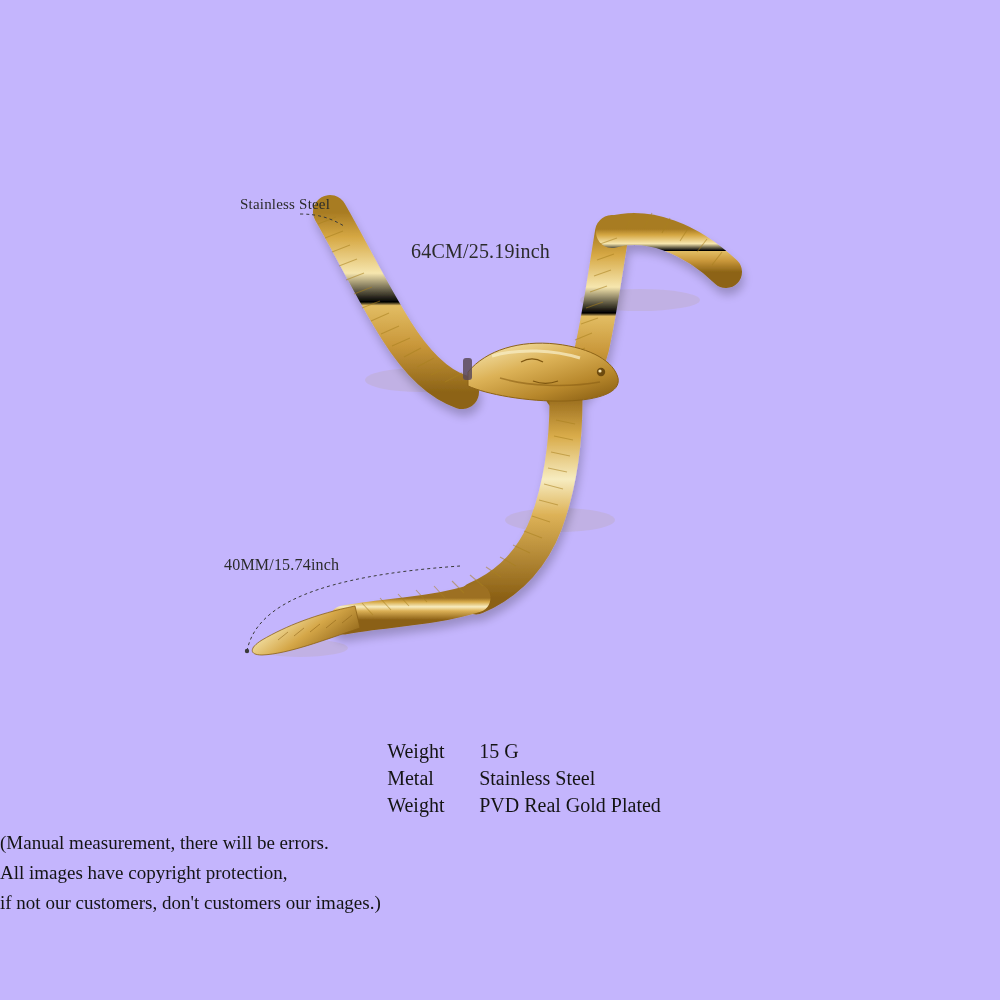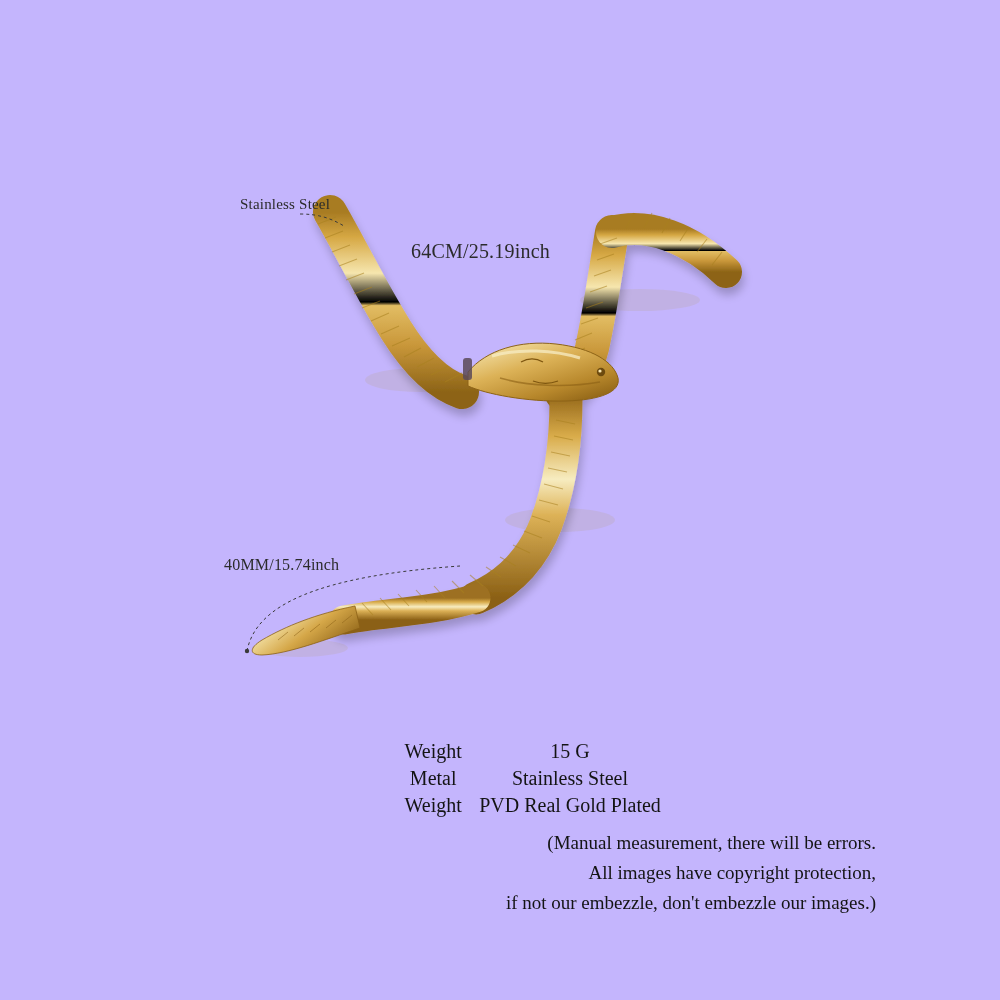--- a/index.html
+++ b/index.html
@@ -63,21 +63,21 @@
   
   .specs {
     position: absolute;
     left: 0;
     top: 738px;
     width: 1000px;
     text-align: center;
   }
   .spec-rows {
     display: inline-block;
-    text-align: center;
+    text-align: left;
     margin-left: 48px;
   }
   .spec-row {
     display: flex;
     align-items: baseline;
     font-size: 20px;
     line-height: 27px;
     color: #141414;
   }
   .spec-key {
@@ -85,21 +85,21 @@
     flex: 0 0 92px;
   }
   .spec-val {
     flex: 1 1 auto;
   }
   .notes {
     position: absolute;
     left: 0;
     top: 828px;
     width: 876px;
-    text-align: right;
+    text-align: left;
   }
   .note-line {
     font-size: 19px;
     line-height: 30px;
     color: #141414;
   }
 </style>
 </head>
 <body>
 
@@ -267,16 +267,16 @@
       <div class="spec-row">
         <span class="spec-key">Weight</span>
         <span class="spec-val">PVD Real Gold Plated</span>
       </div>
     </div>
   </div>
 
   <div class="notes">
     <div class="note-line">(Manual measurement, there will be errors.</div>
     <div class="note-line"> All images have copyright protection,</div>
-    <div class="note-line">if not our embezzle, don't embezzle our images.)</div>
+    <div class="note-line">if not our customers, don't customers our images.)</div>
   </div>
 
 </div>
 
 </body></html>

